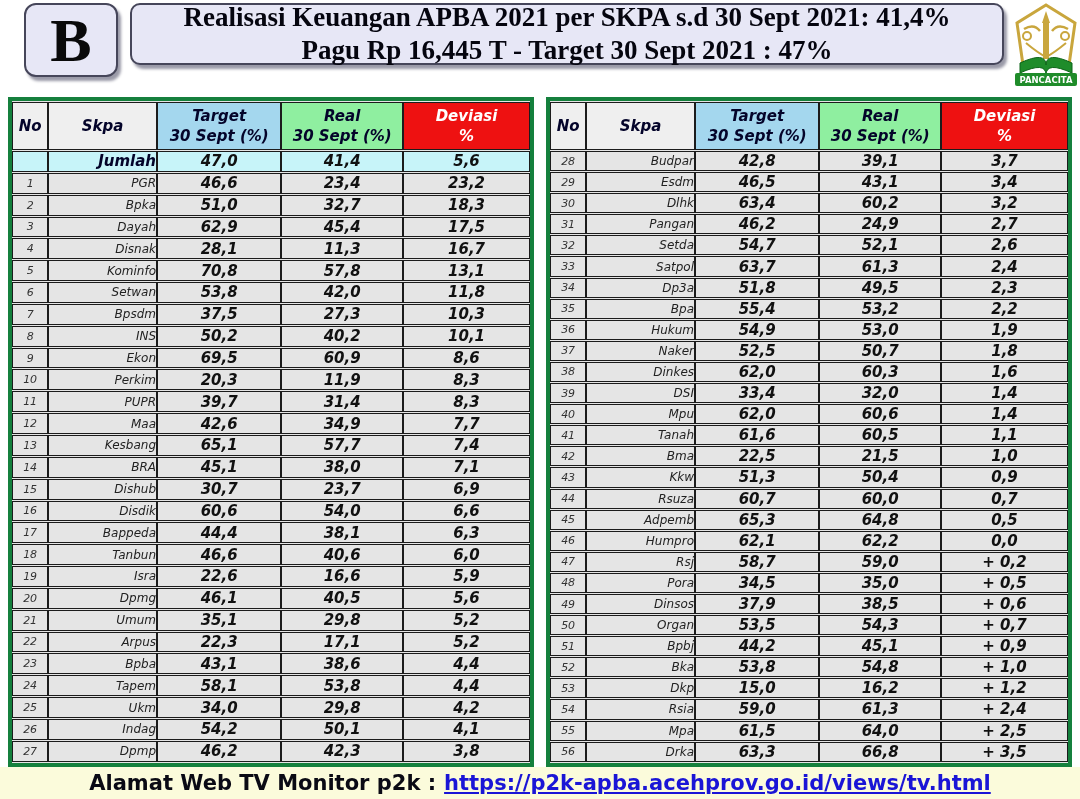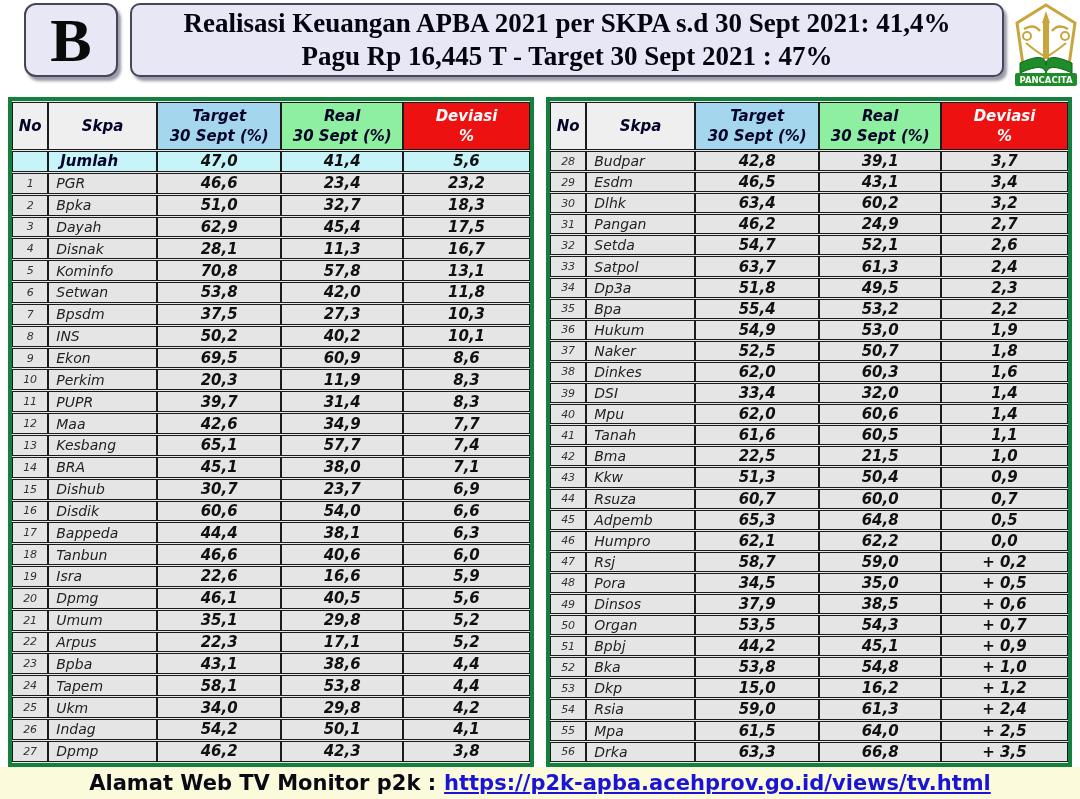--- a/index.html
+++ b/index.html
@@ -29,21 +29,21 @@
     font-family: "Liberation Serif", serif;
     font-weight: bold;
     font-size: 62px;
     line-height: 1;
     color: #0a0a0a;
     flex: 0 0 auto;
   }
   .title-box {
     flex: 1 1 auto;
     margin-left: 12px;
-    height: 74px;
+    height: 62px;
     background: var(--panel-bg);
     border: 2px solid #46465a;
     border-radius: 10px;
     box-shadow: 3px 4px 3px #9a9aa8;
     display: flex; flex-direction: column;
     align-items: center; justify-content: center;
     text-align: center;
     font-family: "Liberation Serif", serif;
     font-weight: bold;
     color: #05050f;
@@ -92,29 +92,29 @@
     color: #04042a;
     background: var(--gray-header);
     line-height: 1.35;
   }
   thead th.h-target  { background: var(--target-bg); }
   thead th.h-real    { background: var(--real-bg); }
   thead th.h-deviasi { background: var(--deviasi-bg); color: #ffffff; margin-left: 32px; }
 
   tbody td { vertical-align: middle; }
   td.no      { text-align: center; font-size: 11px; color: #333; }
-  td.skpa    { text-align: left; padding-left: 7px; font-size: 14px; color: #222; }
+  td.skpa    { text-align: right; padding-left: 7px; font-size: 12px; color: #222; }
   td.target, td.real, td.deviasi {
     text-align: center;
     font-size: 15px;
     font-weight: bold;
     color: #111;
   }
   tr.summary-row td { background: var(--summary-bg); }
-  tr.summary-row td.skpa { font-weight: bold; font-size: 15px; color: #04042a; text-align: left; padding-left: 11px; }
+  tr.summary-row td.skpa { font-weight: bold; font-size: 15px; color: #04042a; text-align: right; padding-left: 11px; }
 
   
   .footer {
     position: absolute;
     left: 0; bottom: 0;
     width: 100%; height: 32px;
     background: var(--footer-bg);
     display: flex; align-items: center; justify-content: center;
     gap: 8px;
     font-size: 21px;

